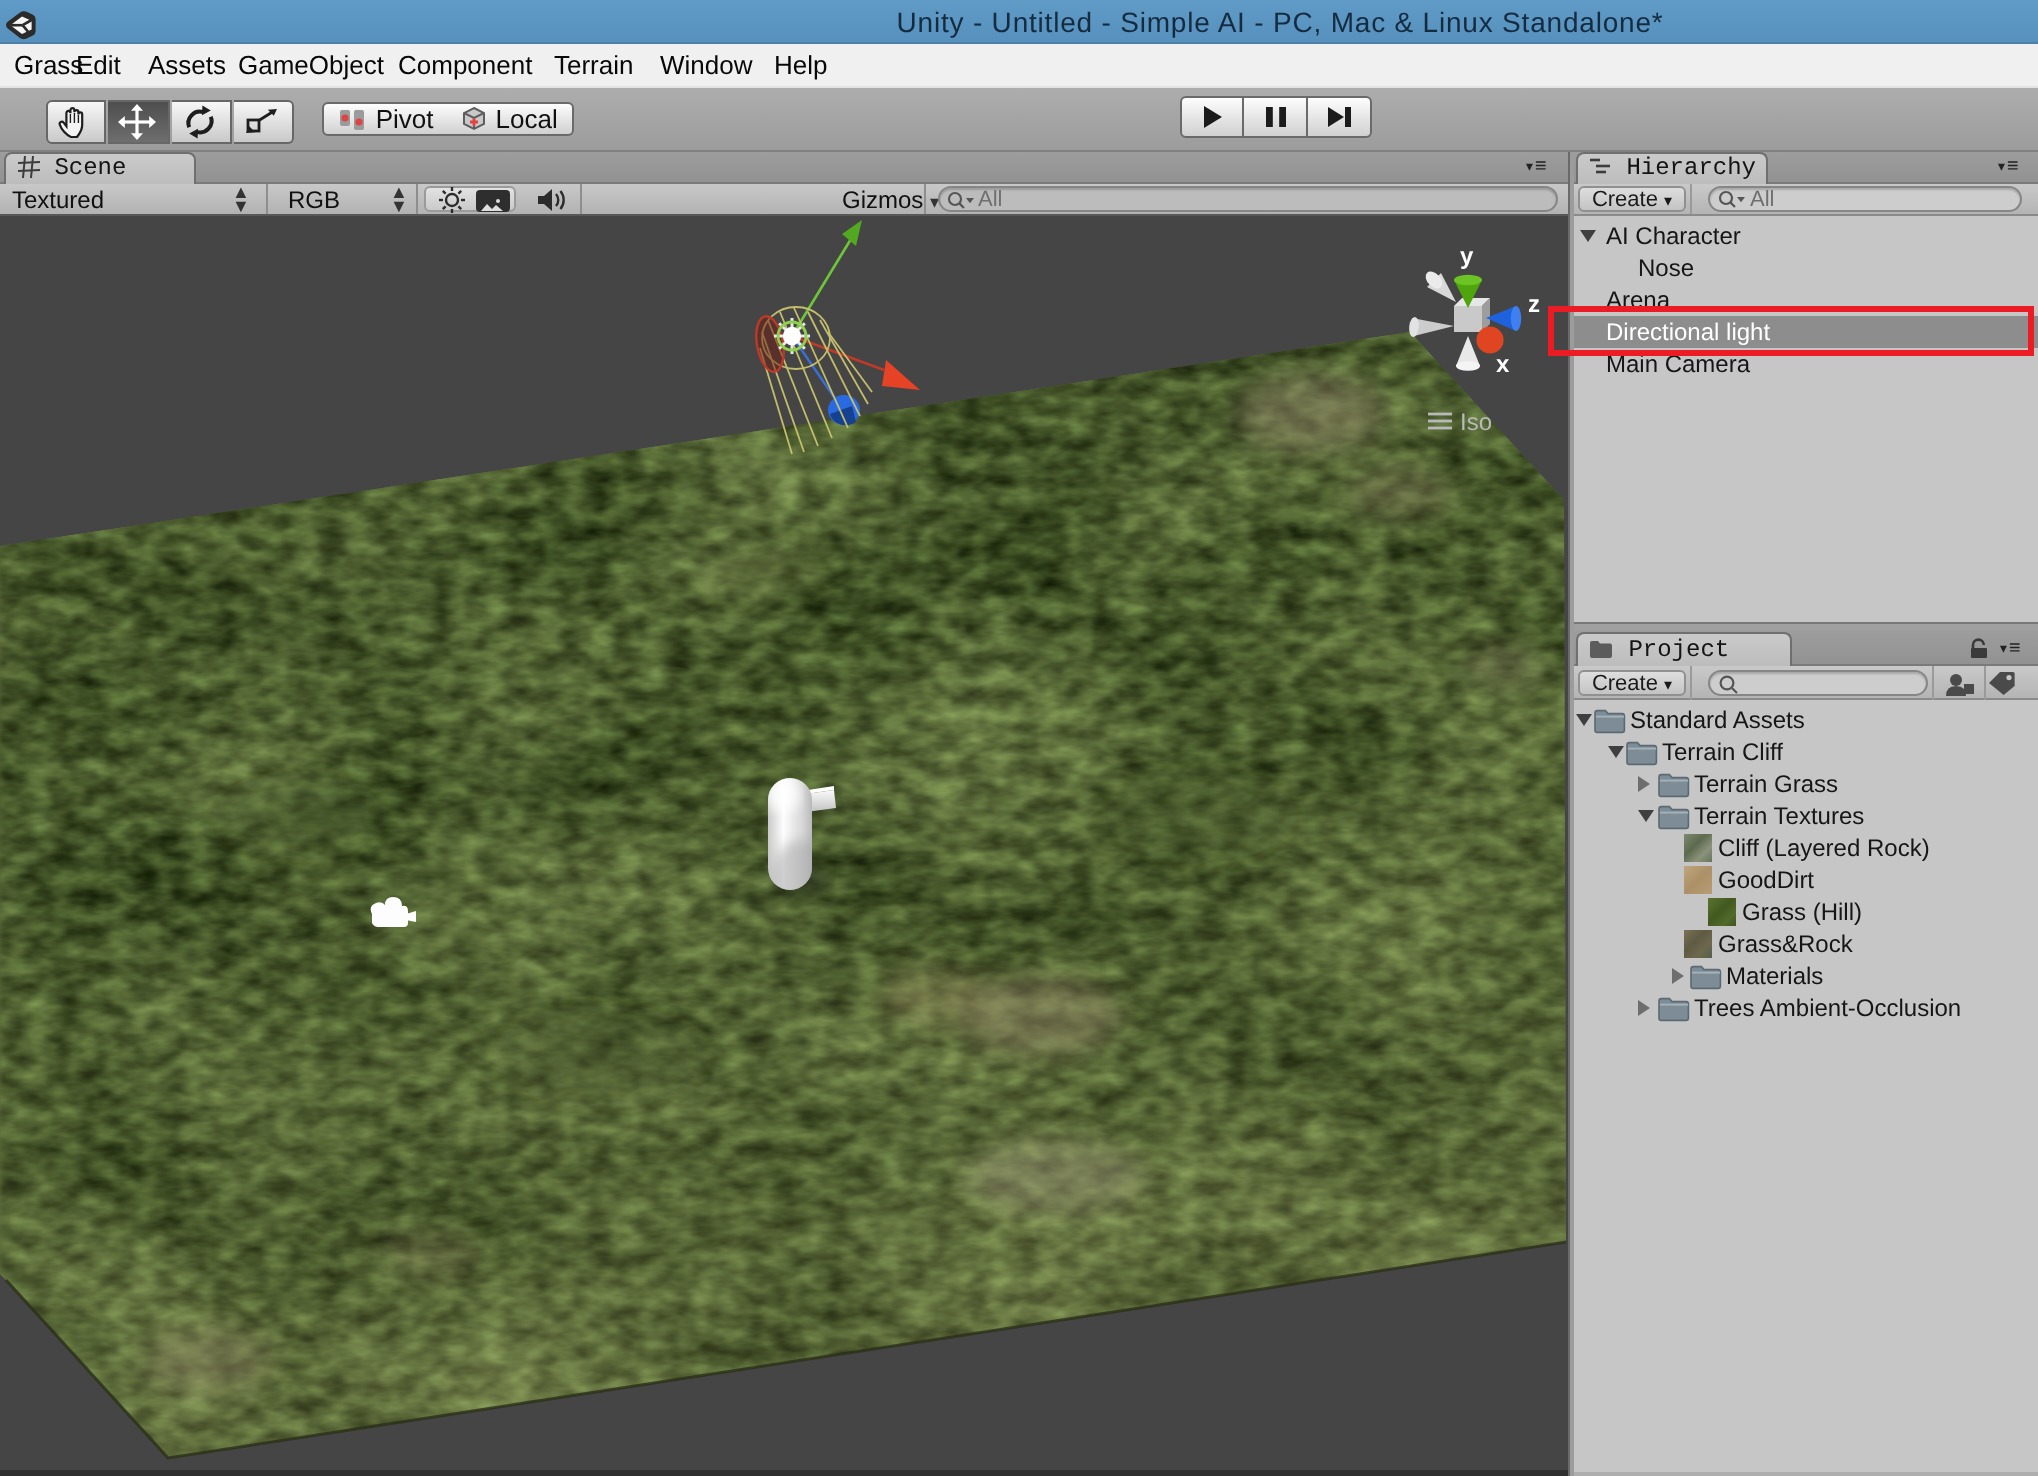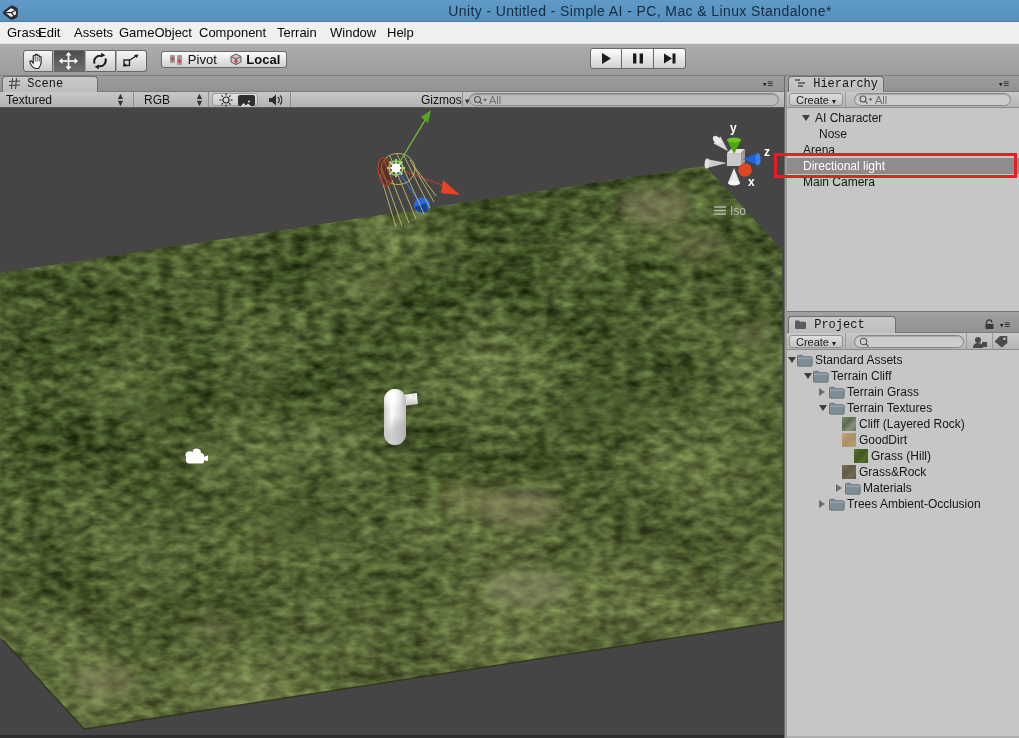--- a/index.html
+++ b/index.html
@@ -16,21 +16,21 @@
 #menubar span { position:absolute; font-size:13px; color:#080808; line-height:21px; }
 
 
 #toolbar { left:0; top:44px; width:1019px; height:32px; background:linear-gradient(#adadad,#9c9c9c); border-bottom:1px solid #808080; }
 .toolbtn { position:absolute; top:6px; height:22px; background:linear-gradient(#f7f7f7,#c9c9c9); border:1px solid #676767; border-left:none; }
 .toolbtn.first { border-left:1px solid #676767; border-radius:3px 0 0 3px; }
 .toolbtn.last { border-radius:0 3px 3px 0; }
 .toolbtn.sel { background:linear-gradient(#4e4e4e,#6e6e6e); }
 .tl { position:absolute; top:7px; height:17px; background:linear-gradient(#fdfdfd,#d0d0d0); border:1px solid #6a6a6a; border-left:none; font-size:13px; color:#101010; line-height:15px; text-align:center; }
 .tl.first { border-left:1px solid #6a6a6a; border-radius:3px 0 0 3px; }
-.tl.last { border-radius:0 3px 3px 0;font-weight:bold; }
+.tl.last { border-radius:0 3px 3px 0; }
 
 
 .tabbar { background:linear-gradient(#9d9d9d,#929292); border-bottom:1px solid #7a7a7a;font-family:Liberation Mono, monospace; }
 .tab { position:absolute; background:linear-gradient(#cacaca,#bcbcbc); border:1px solid #6f6f6f; border-bottom:none; border-radius:4px 4px 0 0; font-size:12px; color:#141414; }
 .ptoolbar { background:linear-gradient(#c9c9c9,#b4b4b4); border-bottom:1px solid #8a8a8a; }
 .createbtn { position:absolute; background:linear-gradient(#dedede,#c3c3c3); border:1px solid #909090; border-radius:3px; font-size:11px; color:#1a1a1a; text-align:center; }
 .search { position:absolute; border:1px solid #868686; border-radius:8px; background:#c6c6c6; box-shadow:inset 0 1px 1px rgba(0,0,0,0.18); }
 .menuglyph { position:absolute; font-size:9px; color:#2e2e2e; letter-spacing:0; }
 .row { position:absolute; font-size:12px; color:#161616; white-space:nowrap; height:16px; line-height:16px; }
 
@@ -392,21 +392,21 @@
   <div class="search" style="left:67px;top:1px;width:157px;height:13px;background:#cdcdcd">
     <svg width="16" height="11" viewBox="0 0 16 11" style="position:absolute;left:4px;top:1px">
         <circle cx="4" cy="4" r="3" fill="none" stroke="#555" stroke-width="1.1"></circle>
         <line x1="6.2" y1="6.2" x2="8.5" y2="8.5" stroke="#555" stroke-width="1.1"></line>
         <path d="M9.5 3.5 l4 0 -2 2.6 Z" fill="#555"></path>
       </svg>
     <span style="position:absolute;left:20px;top:0;font-size:11px;color:#6f6f6f;line-height:12px">All</span>
   </div>
 </div>
 
-<div class="row" style="left:12px;top:110px;width:853px">
+<div class="row" style="left:0;top:110px;width:853px">
     <span class="tri-d" style="left:790px;top:5px"></span>
     <span class="abs" style="left:803px">AI Character</span>
   </div>
 <div class="row" style="left:0;top:126px">
     <span class="abs" style="left:819px">Nose</span>
   </div>
 <div class="row" style="left:0;top:142px">
     <span class="abs" style="left:803px">Arena</span>
   </div>
 <div class="selrow" style="left:787px;top:158px;width:232px;height:16px"></div>

